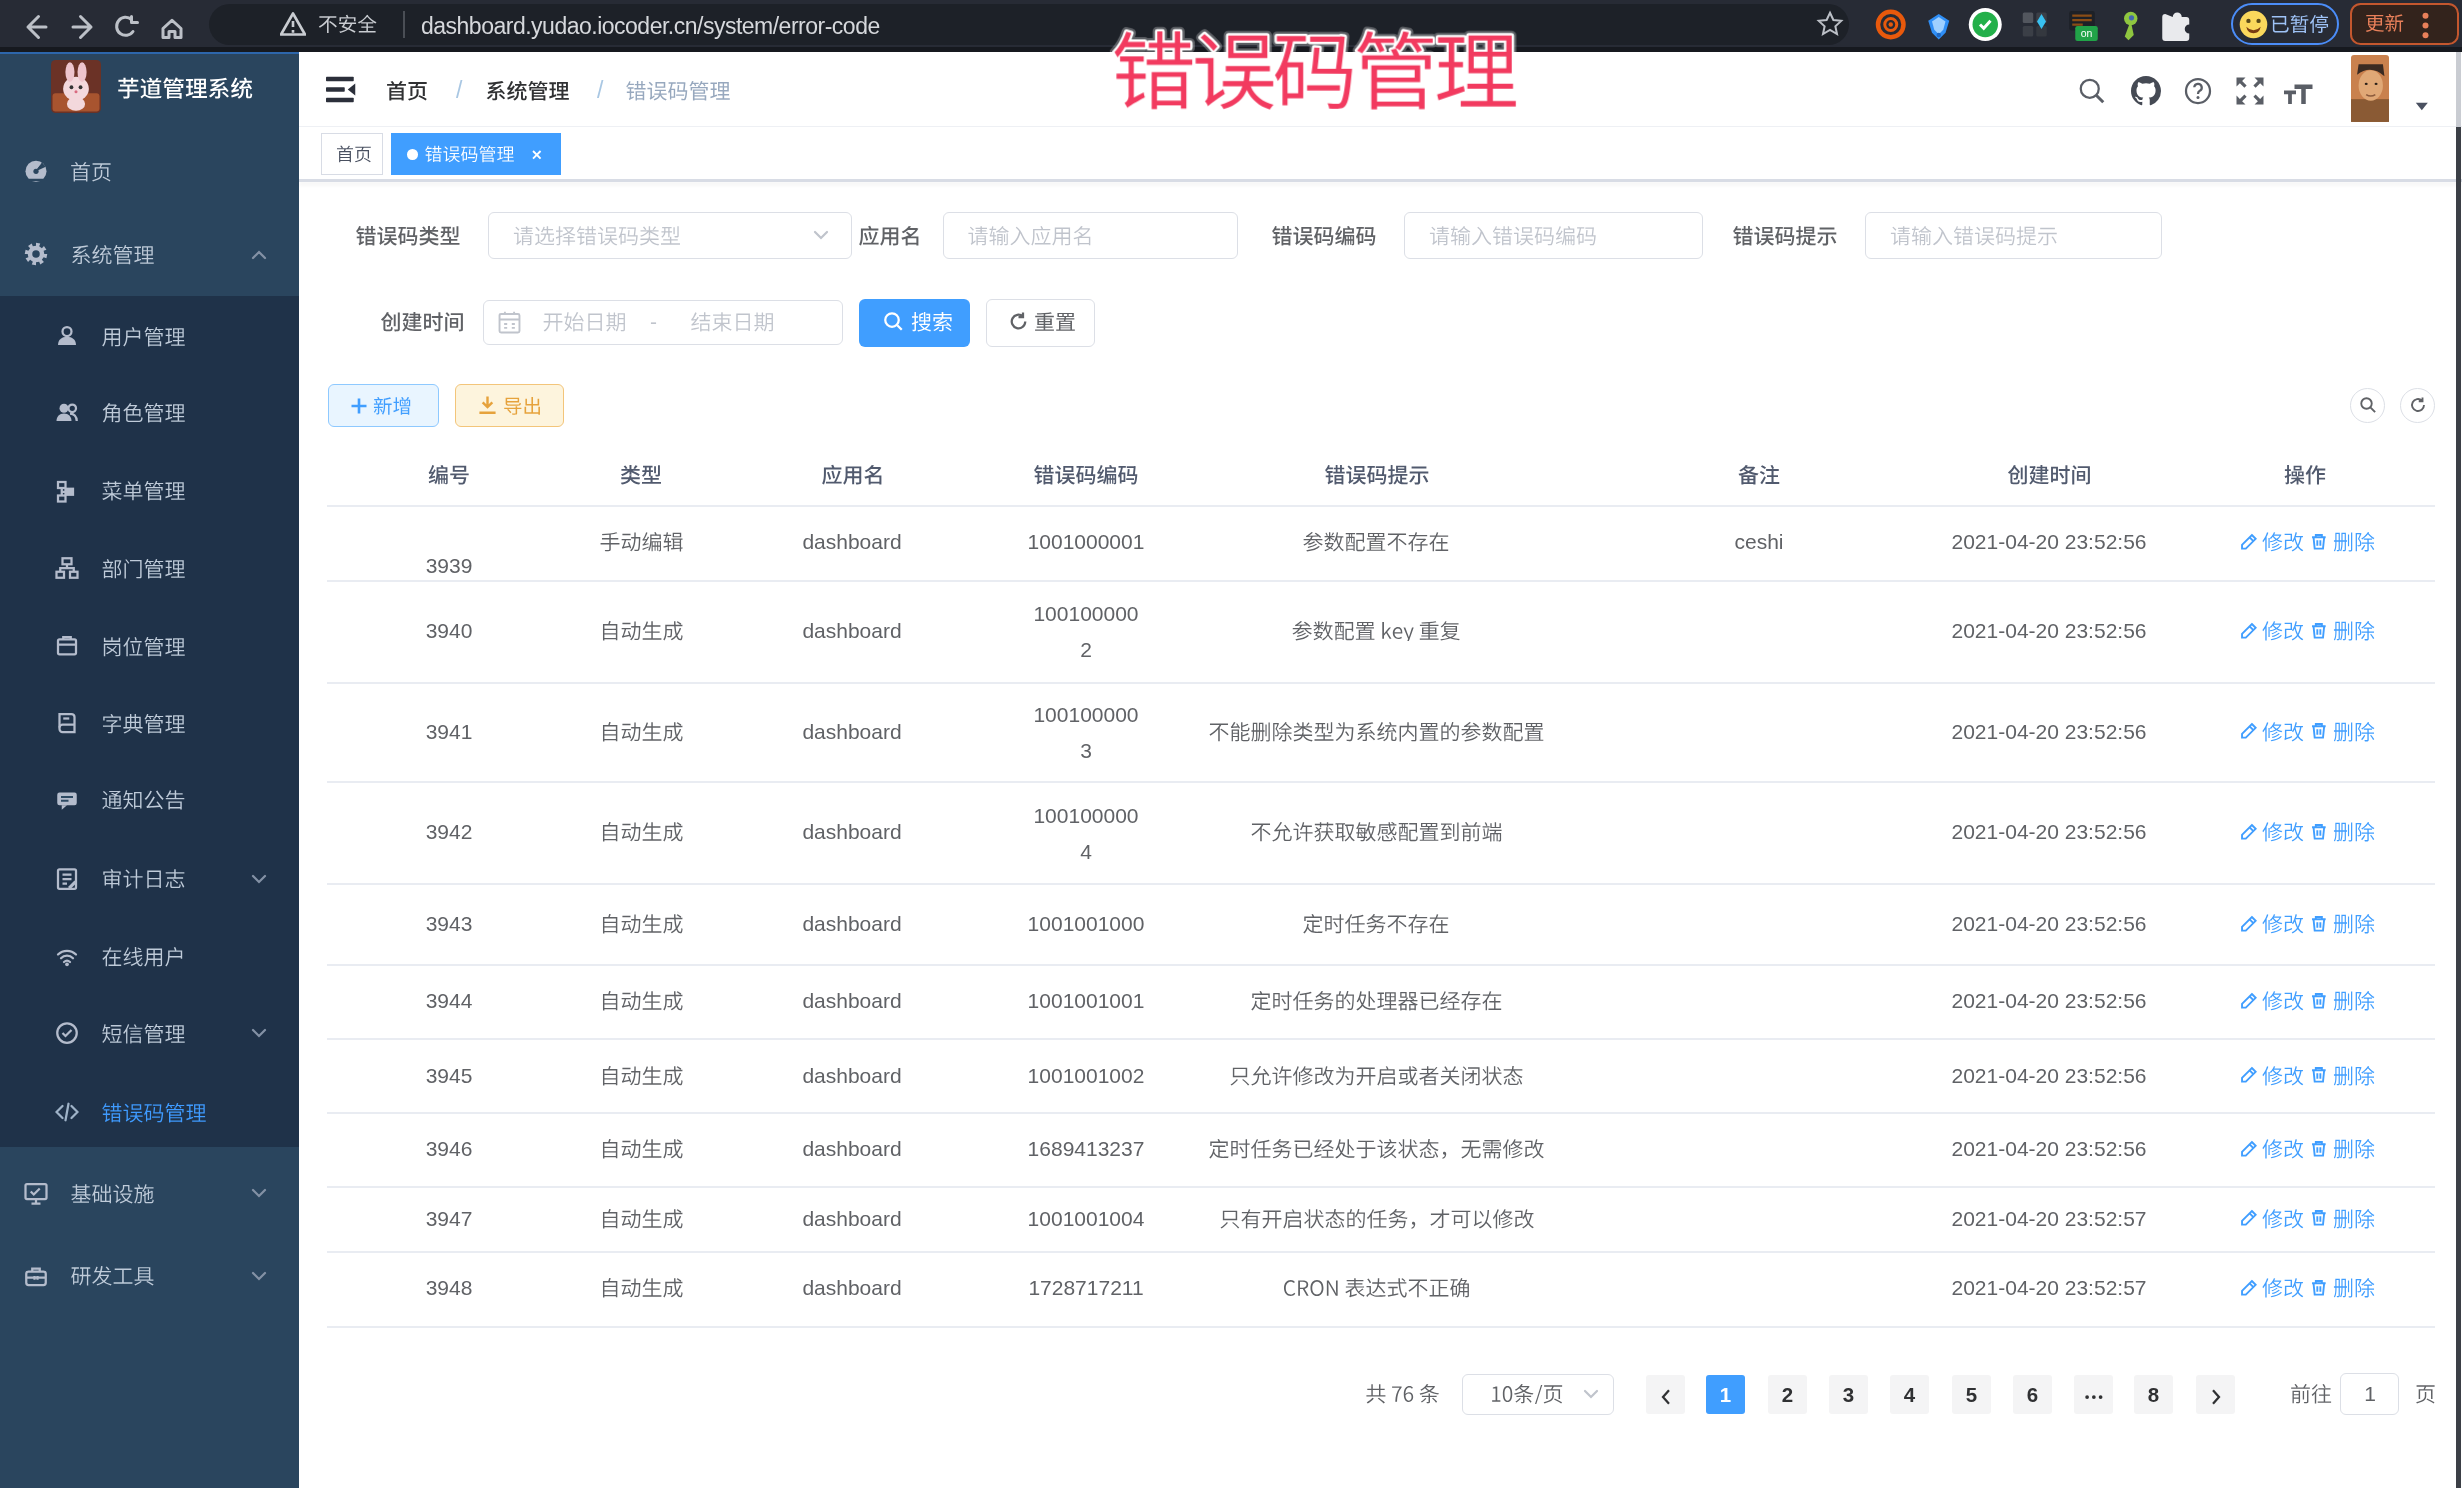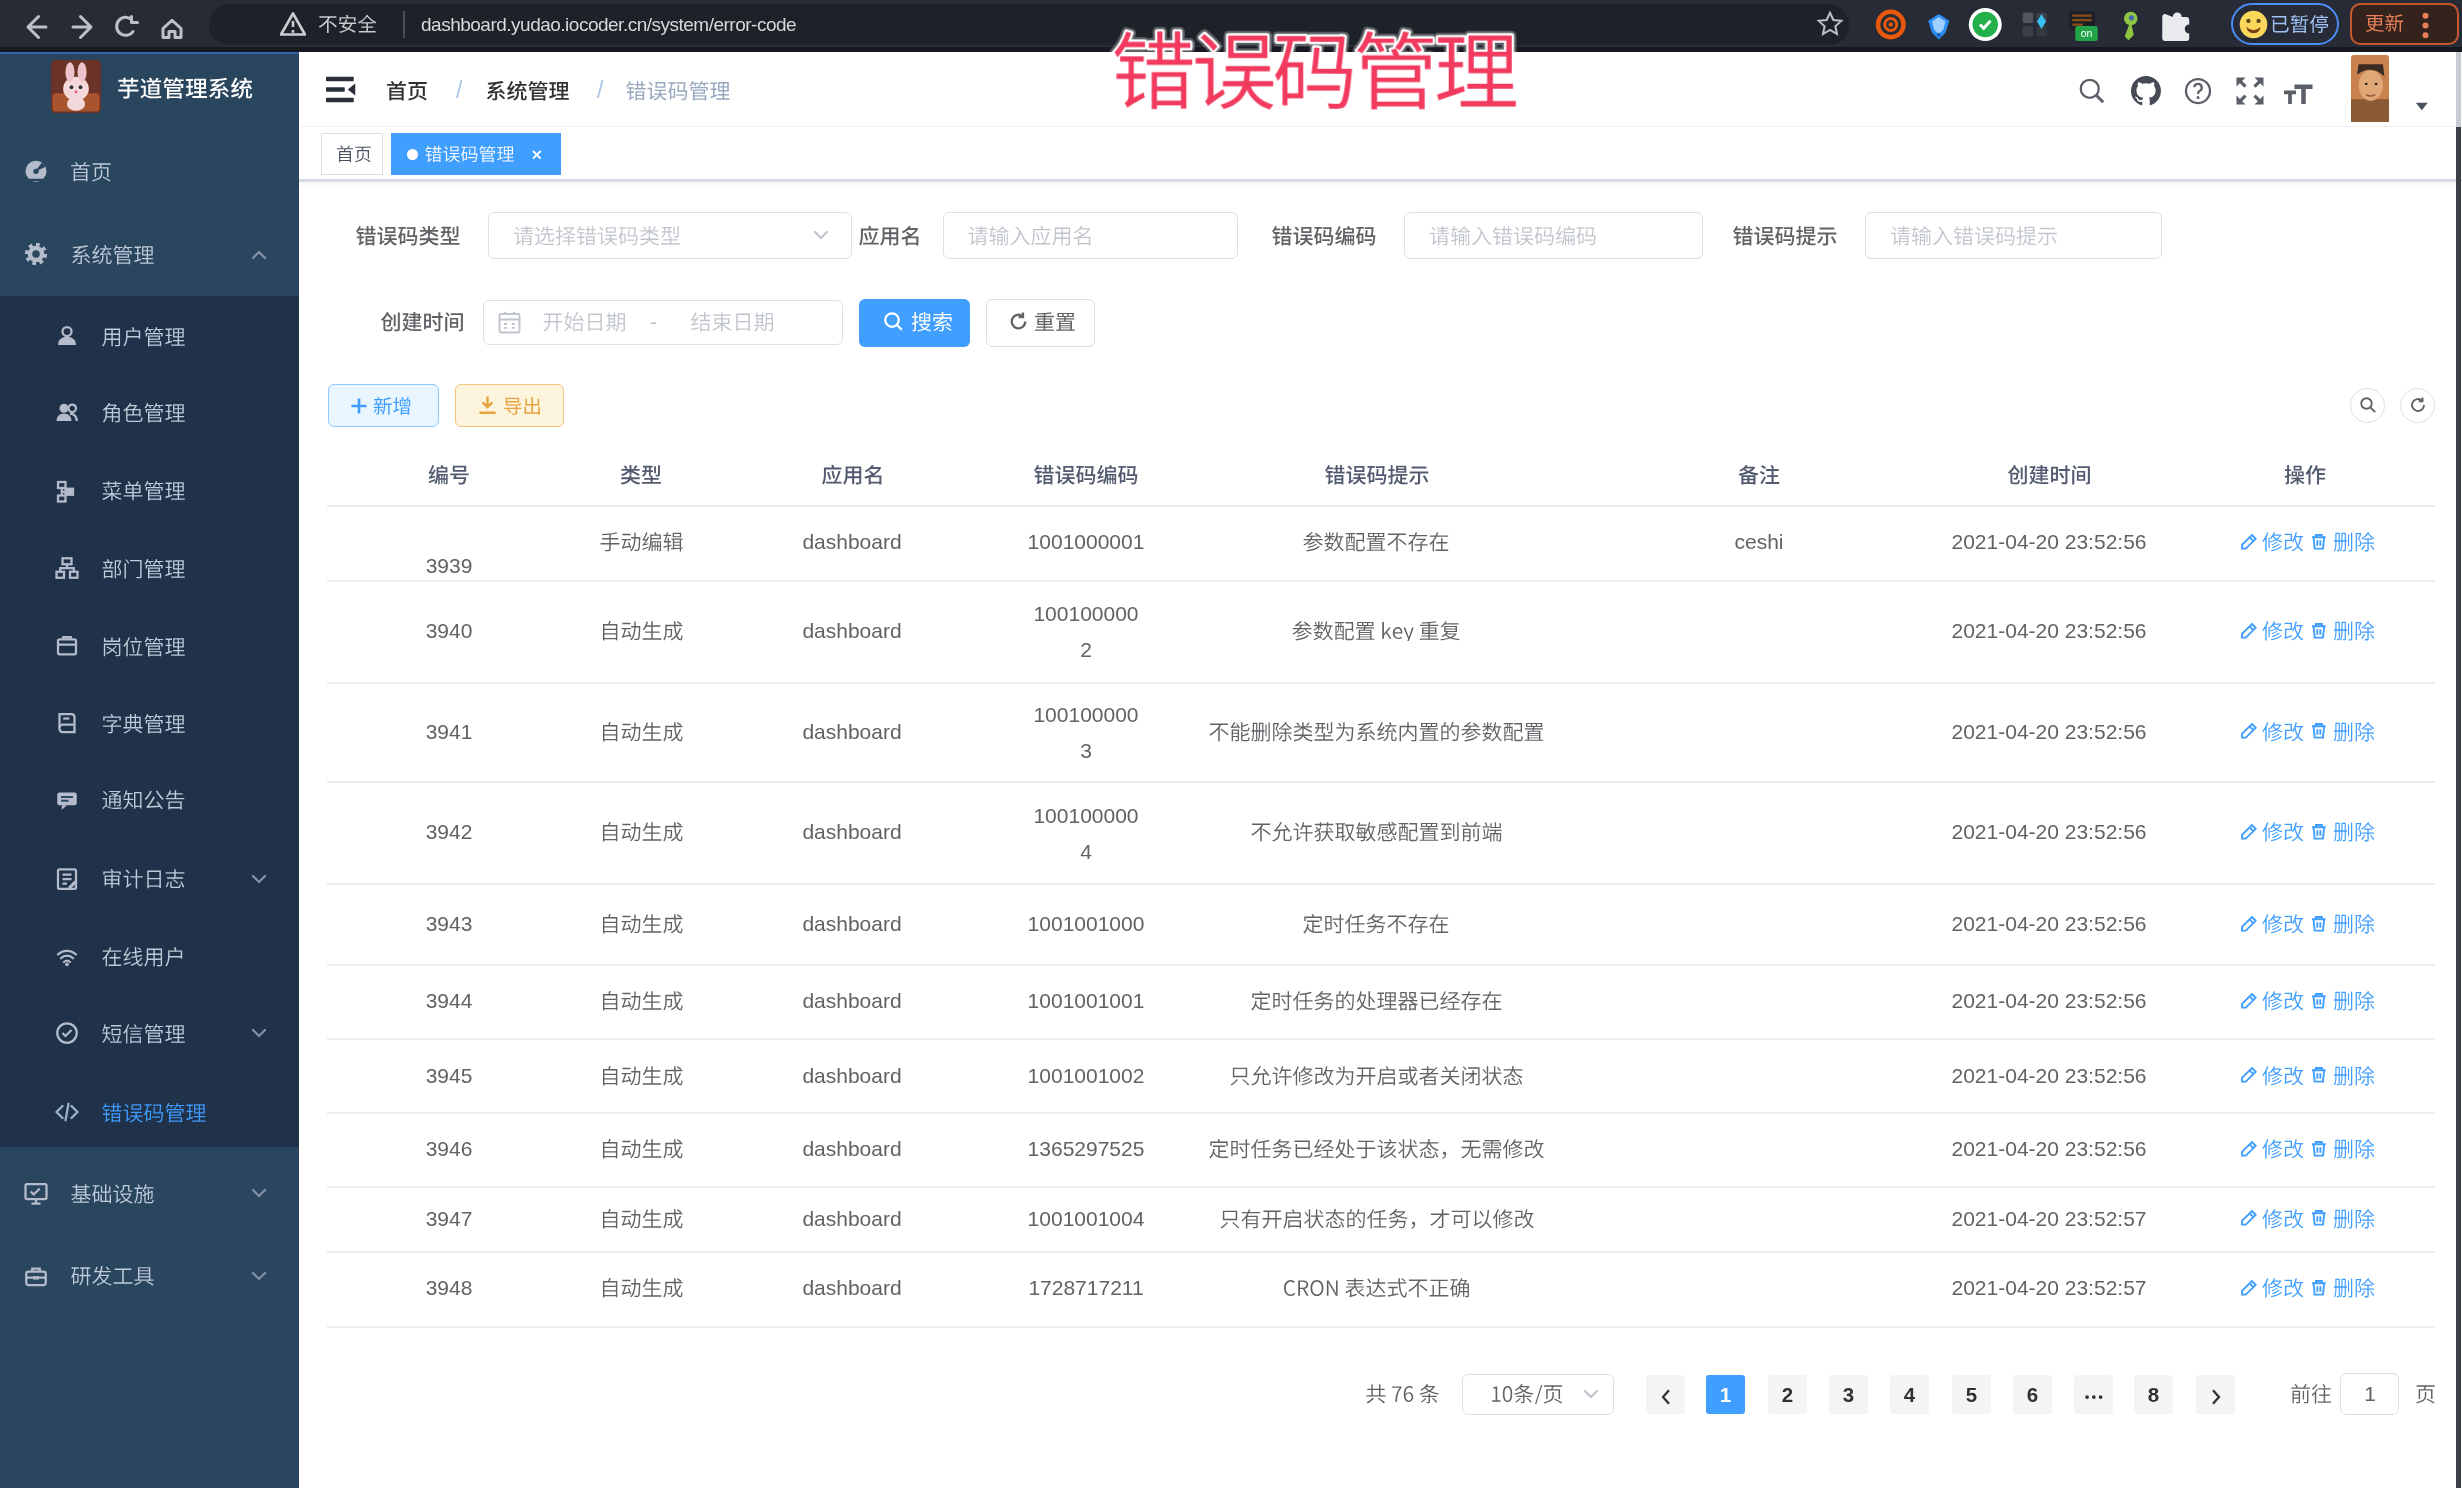--- a/index.html
+++ b/index.html
@@ -16,21 +16,21 @@
 <path d="M158 18 A 12 12 0 1 0 160 34 M158 14 v8 h8"></path>
 <path d="M200 30 L212 19 L224 30 V42 H216 v-8 h-8 v8 h-8 Z"></path>
 </g>
   </svg>
 <div class="abs" style="left:209px;top:3.8px;width:1640px;height:41px;border-radius:20.5px;background:#1d2128"></div>
 <svg class="ic" style="left:280px;top:12px" width="26" height="24" viewBox="0 0 34 32">
     <path d="M17 2 L33 30 H1 Z" fill="none" stroke="#c9ccd1" stroke-width="3.5" stroke-linejoin="round"></path>
     <path d="M17 12v8 M17 24v3.5" stroke="#c9ccd1" stroke-width="3.5"></path>
   </svg>
 <div class="abs" style="left:403px;top:10.6px;width:1.5px;height:27px;background:#4a4e55"></div>
-<div class="lat" style="left:421px;top:15px;font-size:19px;color:#d6d8dc;letter-spacing:-0.5px">dashboard.yudao.iocoder.cn/system/error-code</div>
+<div class="lat" style="left:421px;top:15px;font-size:23px;color:#d6d8dc;letter-spacing:-0.5px">dashboard.yudao.iocoder.cn/system/error-code</div>
 <svg class="ic" style="left:1815px;top:9px" width="30" height="30" viewBox="0 0 24 24">
     <path d="M12 3l2.7 5.8 6.3.7-4.7 4.3 1.3 6.2-5.6-3.2-5.6 3.2 1.3-6.2L3 9.5l6.3-.7z" fill="none" stroke="#bcc0c7" stroke-width="1.6"></path>
   </svg>
 <svg class="ic" style="left:1871px;top:4.5px" width="356" height="39" viewBox="0 0 470 52">
 <circle cx="24" cy="26" r="17" fill="none" stroke="#e8590c" stroke-width="6"></circle>
     <circle cx="24" cy="26" r="8" fill="none" stroke="#e8590c" stroke-width="4"></circle>
     <circle cx="24" cy="26" r="3" fill="#e8590c"></circle>
 <path d="M88 12 l14 9 -5 16 -9 9 -9-9 -5-16 Z" fill="#2f8ef5"></path>
     <path d="M88 16 l9 6 -3 11 -6 6 -6-6 -3-11 Z" fill="#9fd0ff"></path>
     <circle cx="88" cy="40" r="3" fill="#1c66c2"></circle>
@@ -361,21 +361,21 @@
 <div class="lat" style="left:1086px;top:1065px;transform:translateX(-50%)">1001001002</div>
 <div class="lat" style="left:2049px;top:1065px;transform:translateX(-50%)">2021-04-20 23:52:56</div>
 <svg class="ic" style="left:2239px;top:1065px" width="19.7" height="19.7" viewBox="0 0 26 26">
     <path d="M17 4l5 5L9 22H4v-5Z M14 7l5 5" fill="none" stroke="#409eff" stroke-width="2.5"></path>
   </svg>
 <svg class="ic" style="left:2309px;top:1065px" width="19.7" height="19.7" viewBox="0 0 26 26">
     <path d="M4 7h18 M9 7V4h8v3 M6 7l1.5 15h11L20 7 M11 11v7 M15 11v7" fill="none" stroke="#409eff" stroke-width="2.5"></path>
   </svg>
 <div class="lat" style="left:449px;top:1138px;transform:translateX(-50%)">3946</div>
 <div class="lat" style="left:852px;top:1138px;transform:translateX(-50%)">dashboard</div>
-<div class="lat" style="left:1086px;top:1138px;transform:translateX(-50%)">1365297525</div>
+<div class="lat" style="left:1086px;top:1138px;transform:translateX(-50%)">1689413237</div>
 <div class="lat" style="left:2049px;top:1138px;transform:translateX(-50%)">2021-04-20 23:52:56</div>
 <svg class="ic" style="left:2239px;top:1139px" width="19.7" height="19.7" viewBox="0 0 26 26">
     <path d="M17 4l5 5L9 22H4v-5Z M14 7l5 5" fill="none" stroke="#409eff" stroke-width="2.5"></path>
   </svg>
 <svg class="ic" style="left:2309px;top:1139px" width="19.7" height="19.7" viewBox="0 0 26 26">
     <path d="M4 7h18 M9 7V4h8v3 M6 7l1.5 15h11L20 7 M11 11v7 M15 11v7" fill="none" stroke="#409eff" stroke-width="2.5"></path>
   </svg>
 <div class="lat" style="left:449px;top:1208px;transform:translateX(-50%)">3947</div>
 <div class="lat" style="left:852px;top:1208px;transform:translateX(-50%)">dashboard</div>
 <div class="lat" style="left:1086px;top:1208px;transform:translateX(-50%)">1001001004</div>

